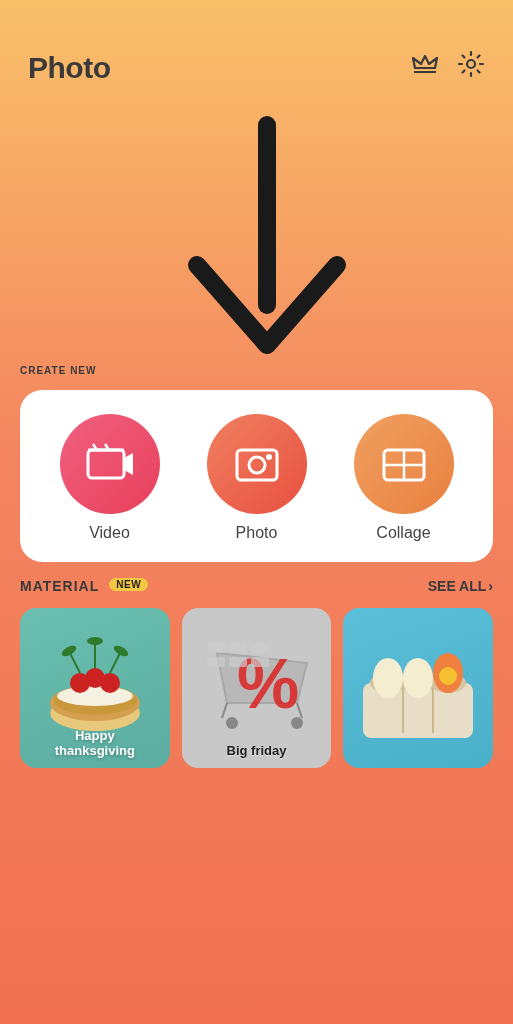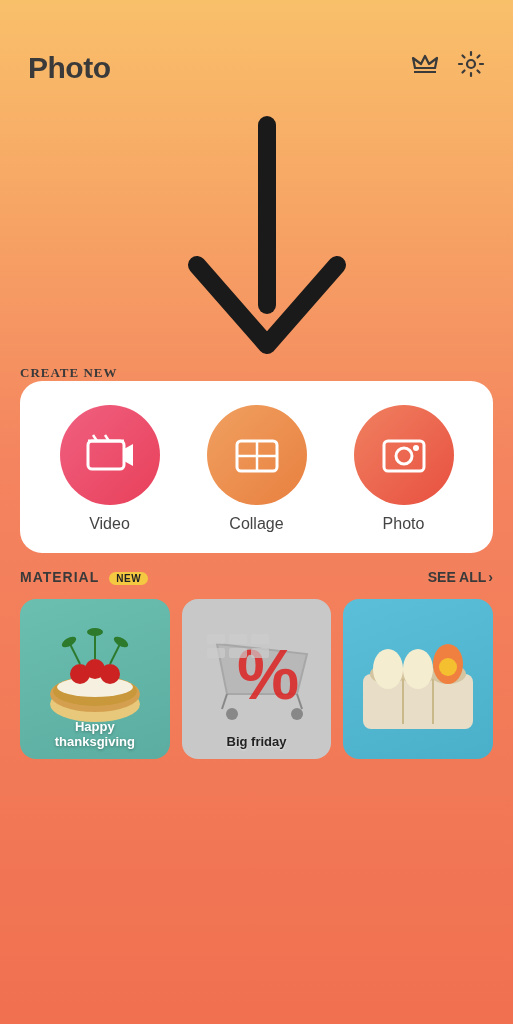--- a/index.html
+++ b/index.html
@@ -61,25 +61,25 @@
       left: 50%;
       transform: translateX(-50%);
     }
 
     
     .create-new-section {
       padding: 0 20px 16px 20px;
     }
 
     .section-label {
-      font-size: 13px;
+      font-size: 10px;
       font-weight: 800;
       color: #3a3a3a;
       letter-spacing: 1px;
-      font-family: Liberation Serif, serif;
+      margin-bottom: 14px;
     }
 
     .create-card {
       background: white;
       border-radius: 22px;
       padding: 24px 16px 20px 16px;
       display: flex;
       justify-content: space-around;
       align-items: center;
       text-align: center;
@@ -128,21 +128,21 @@
 
     .material-header {
       display: flex;
       align-items: center;
       justify-content: space-between;
       margin-bottom: 14px;
     }
 
     .material-left {
       display: flex;
-      align-items: flex-end;
+      align-items: flex-start;
       gap: 10px;
     }
 
     .material-label {
       font-size: 14px;
       font-weight: 800;
       color: #3a3a3a;
       letter-spacing: 1px;
     }
 
@@ -274,39 +274,39 @@
             <path d="M39 16l9-5v22l-9-5V16z" fill="white"></path>
             <line x1="3" y1="8" x2="39" y2="8" stroke="white" stroke-width="3"></line>
             <line x1="12" y1="8" x2="8" y2="2" stroke="white" stroke-width="2.5"></line>
             <line x1="24" y1="8" x2="20" y2="2" stroke="white" stroke-width="2.5"></line>
           </svg>
         </div>
         <span class="create-label">Video</span>
       </div>
 
       <div class="create-item">
+        <div class="create-circle circle-photo">
+          <svg width="50" height="44" viewBox="0 0 50 44" fill="none">
+            <rect x="5" y="8" width="40" height="30" rx="4" stroke="white" stroke-width="3" fill="none"></rect>
+            <circle cx="25" cy="23" r="8" stroke="white" stroke-width="3" fill="none"></circle>
+            <circle cx="37" cy="15" r="3" fill="white"></circle>
+          </svg>
+        </div>
+        <span class="create-label">Photo</span>
+      </div>
+
+      <div class="create-item">
         <div class="create-circle circle-collage">
           <svg width="50" height="44" viewBox="0 0 50 44" fill="none">
             <rect x="5" y="8" width="40" height="30" rx="4" stroke="white" stroke-width="3" fill="none"></rect>
             <line x1="25" y1="8" x2="25" y2="38" stroke="white" stroke-width="2.5"></line>
             <line x1="5" y1="23" x2="45" y2="23" stroke="white" stroke-width="2.5"></line>
           </svg>
         </div>
         <span class="create-label">Collage</span>
-      </div>
-
-      <div class="create-item">
-        <div class="create-circle circle-photo">
-          <svg width="50" height="44" viewBox="0 0 50 44" fill="none">
-            <rect x="5" y="8" width="40" height="30" rx="4" stroke="white" stroke-width="3" fill="none"></rect>
-            <circle cx="25" cy="23" r="8" stroke="white" stroke-width="3" fill="none"></circle>
-            <circle cx="37" cy="15" r="3" fill="white"></circle>
-          </svg>
-        </div>
-        <span class="create-label">Photo</span>
       </div>
 
     </div>
   </div>
 
   <div class="material-section">
     <div class="material-header">
       <div class="material-left">
         <span class="material-label">MATERIAL</span>
         <span class="new-badge">NEW</span>

